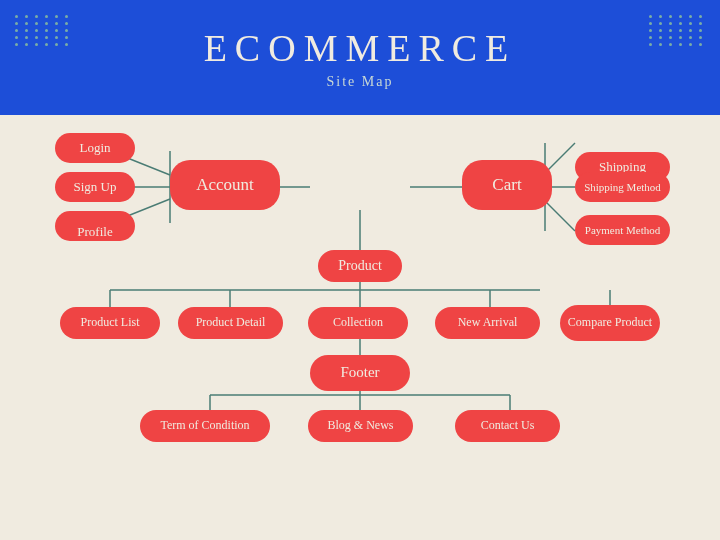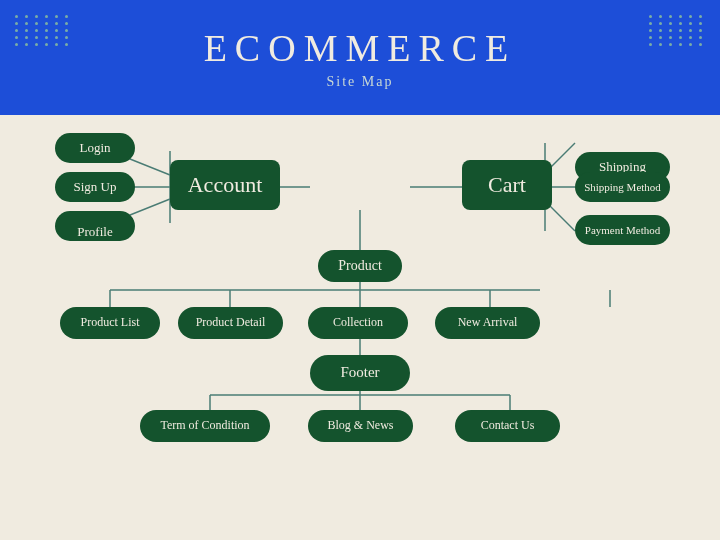--- a/index.html
+++ b/index.html
@@ -56,36 +56,36 @@
     .main {
       background: #f0ebe0;
       width: 100%;
       height: 425px;
       position: relative;
     }
 
     
     .node {
       position: absolute;
-      background: #14532d;
+      background: #ef4444;
       color: #f0ebe0;
       border-radius: 20px;
       display: flex;
       align-items: center;
       justify-content: center;
       text-align: center;
       font-size: 13px;
       font-family: 'Georgia', serif;
       white-space: normal;
       line-height: 1.3;
     }
 
     .node-lg {
-      font-size: 22px;
-      border-radius: 8px;
+      font-size: 17px;
+      border-radius: 20px;
     }
 
     
     .connectors {
       position: absolute;
       top: 0; left: 0;
       width: 720px;
       height: 425px;
       pointer-events: none;
     }
@@ -255,20 +255,23 @@
   </div>
 
   <div class="node" style="left:308px; top:192px; width:100px; height:32px; font-size:12px;">
     <span>Collection</span>
   </div>
 
   <div class="node" style="left:435px; top:192px; width:105px; height:32px; font-size:12px;">
     <span>New Arrival</span>
   </div>
 
+  <div class="node" style="left:560px; top:190px; width:100px; height:36px; font-size:12px;">
+    <span>Compare Product</span>
+  </div>
 
   <div class="node" style="left:310px; top:240px; width:100px; height:36px; font-size:15px;">
     <span>Footer</span>
   </div>
 
   <div class="node" style="left:140px; top:295px; width:130px; height:32px; font-size:12px;">
     <span>Term of Condition</span>
   </div>
 
   <div class="node" style="left:308px; top:295px; width:105px; height:32px; font-size:12px;">

